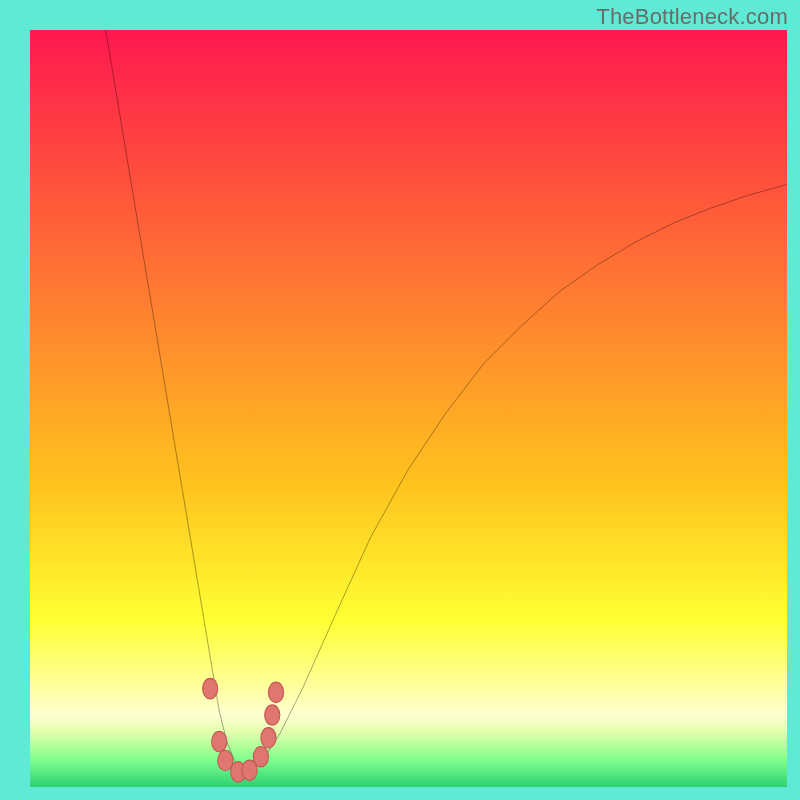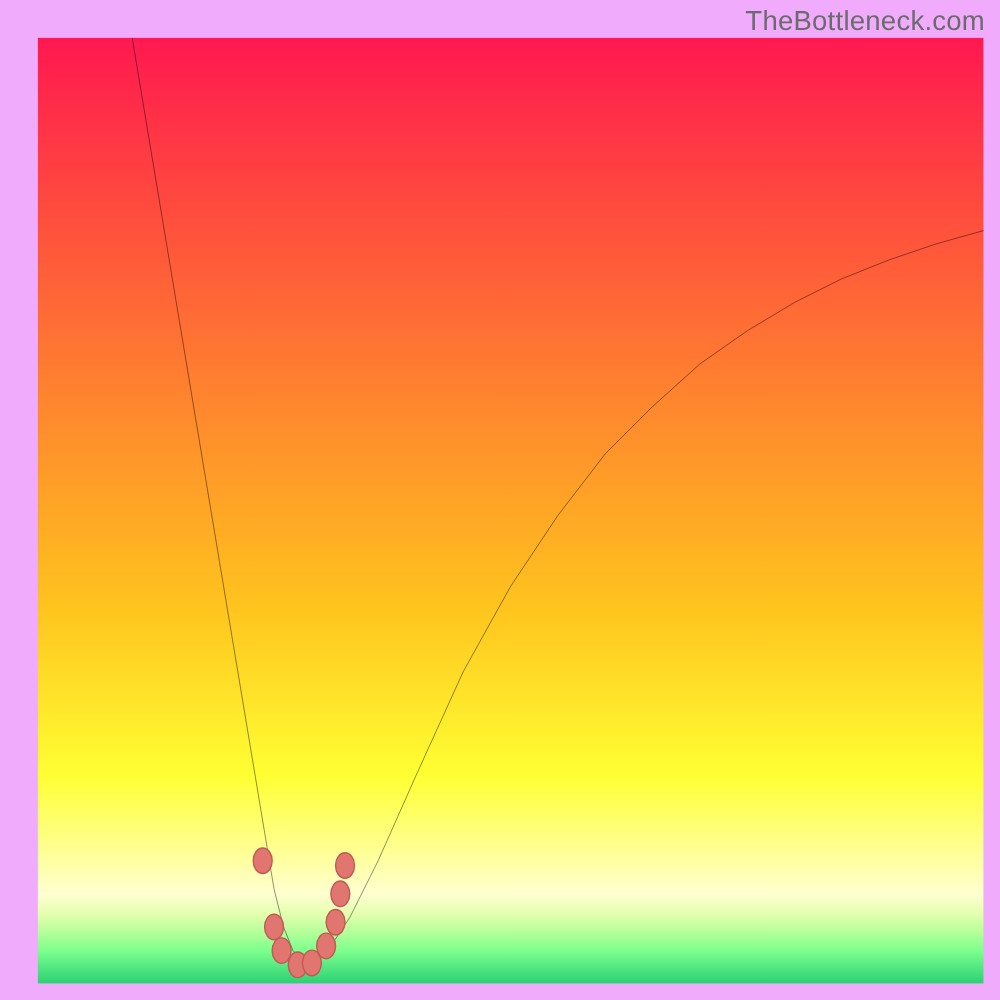--- a/index.html
+++ b/index.html
@@ -8,21 +8,21 @@
     width: 800px;
     height: 800px;
     overflow: hidden;
     background: #000;
     font-family: Arial, Helvetica, sans-serif;
   }
   .frame {
     position: absolute;
     left: 0; top: 0;
     width: 800px; height: 800px;
-    background: #f0abfc;
+    background: #5eead4;
   }
   .plot {
     position: absolute;
     left: 30px;
     top: 30px;
     width: 757px;
     height: 757px;
     overflow: hidden;
   }
   .gradient {

